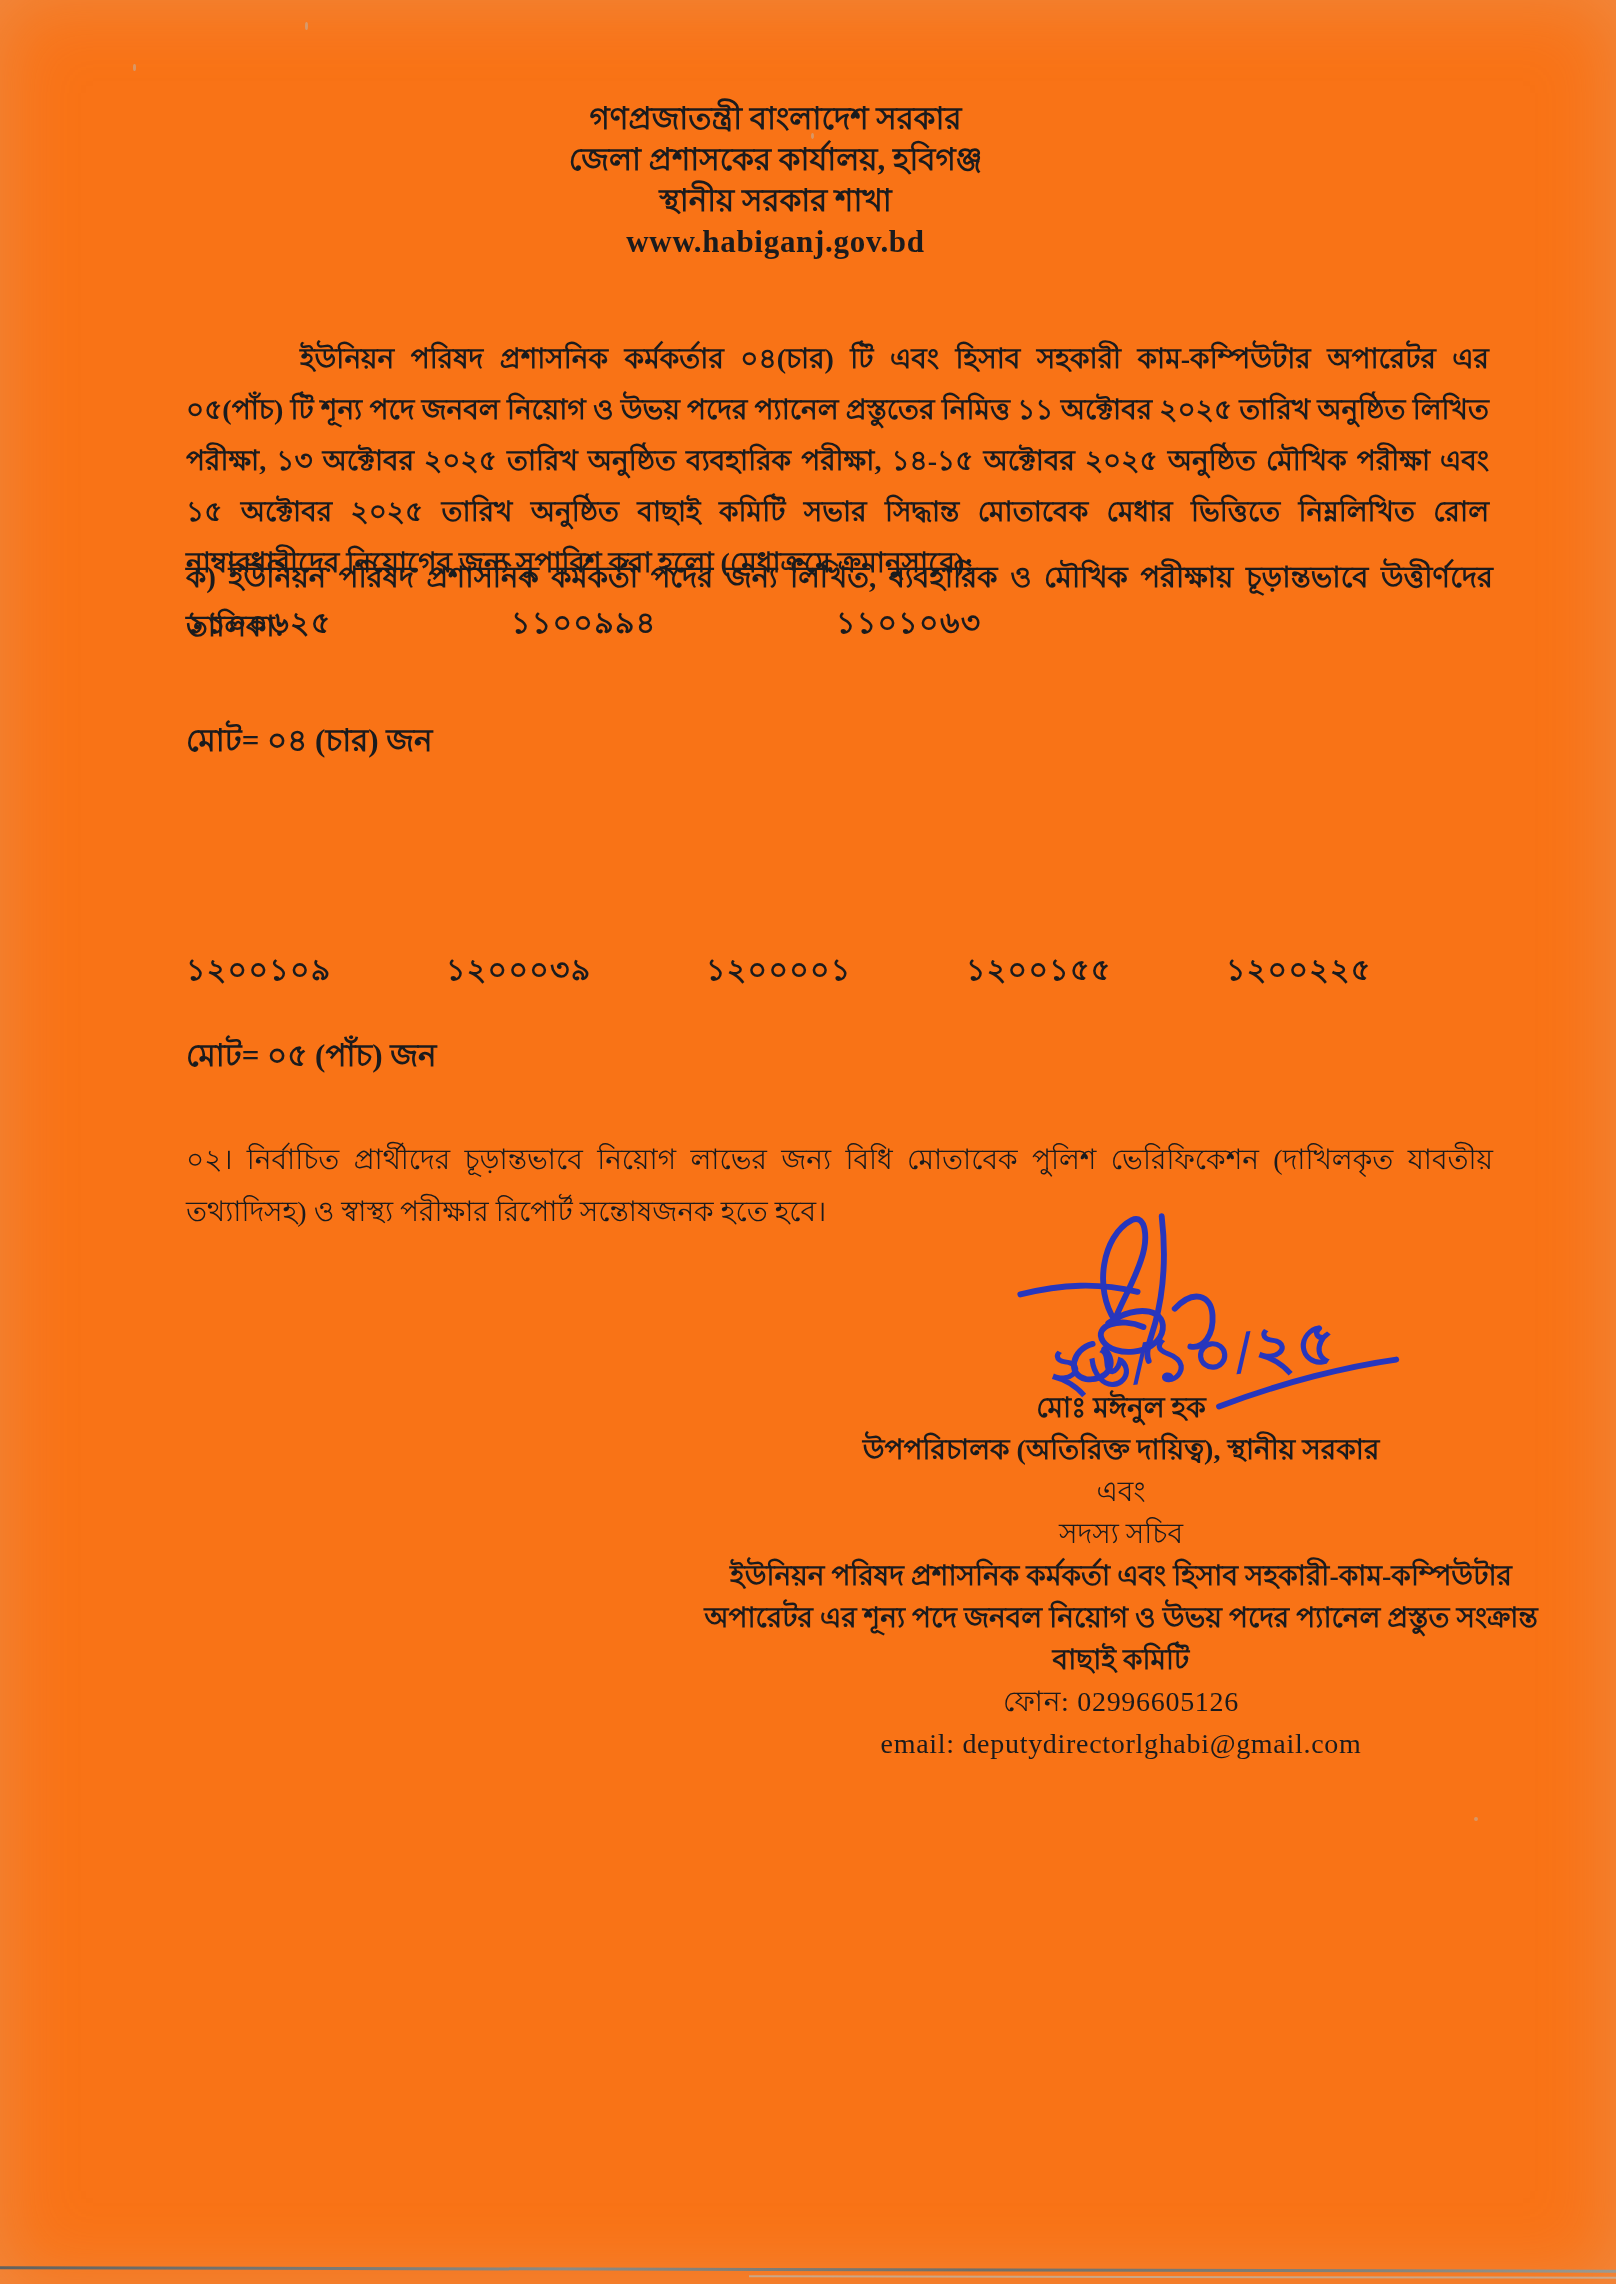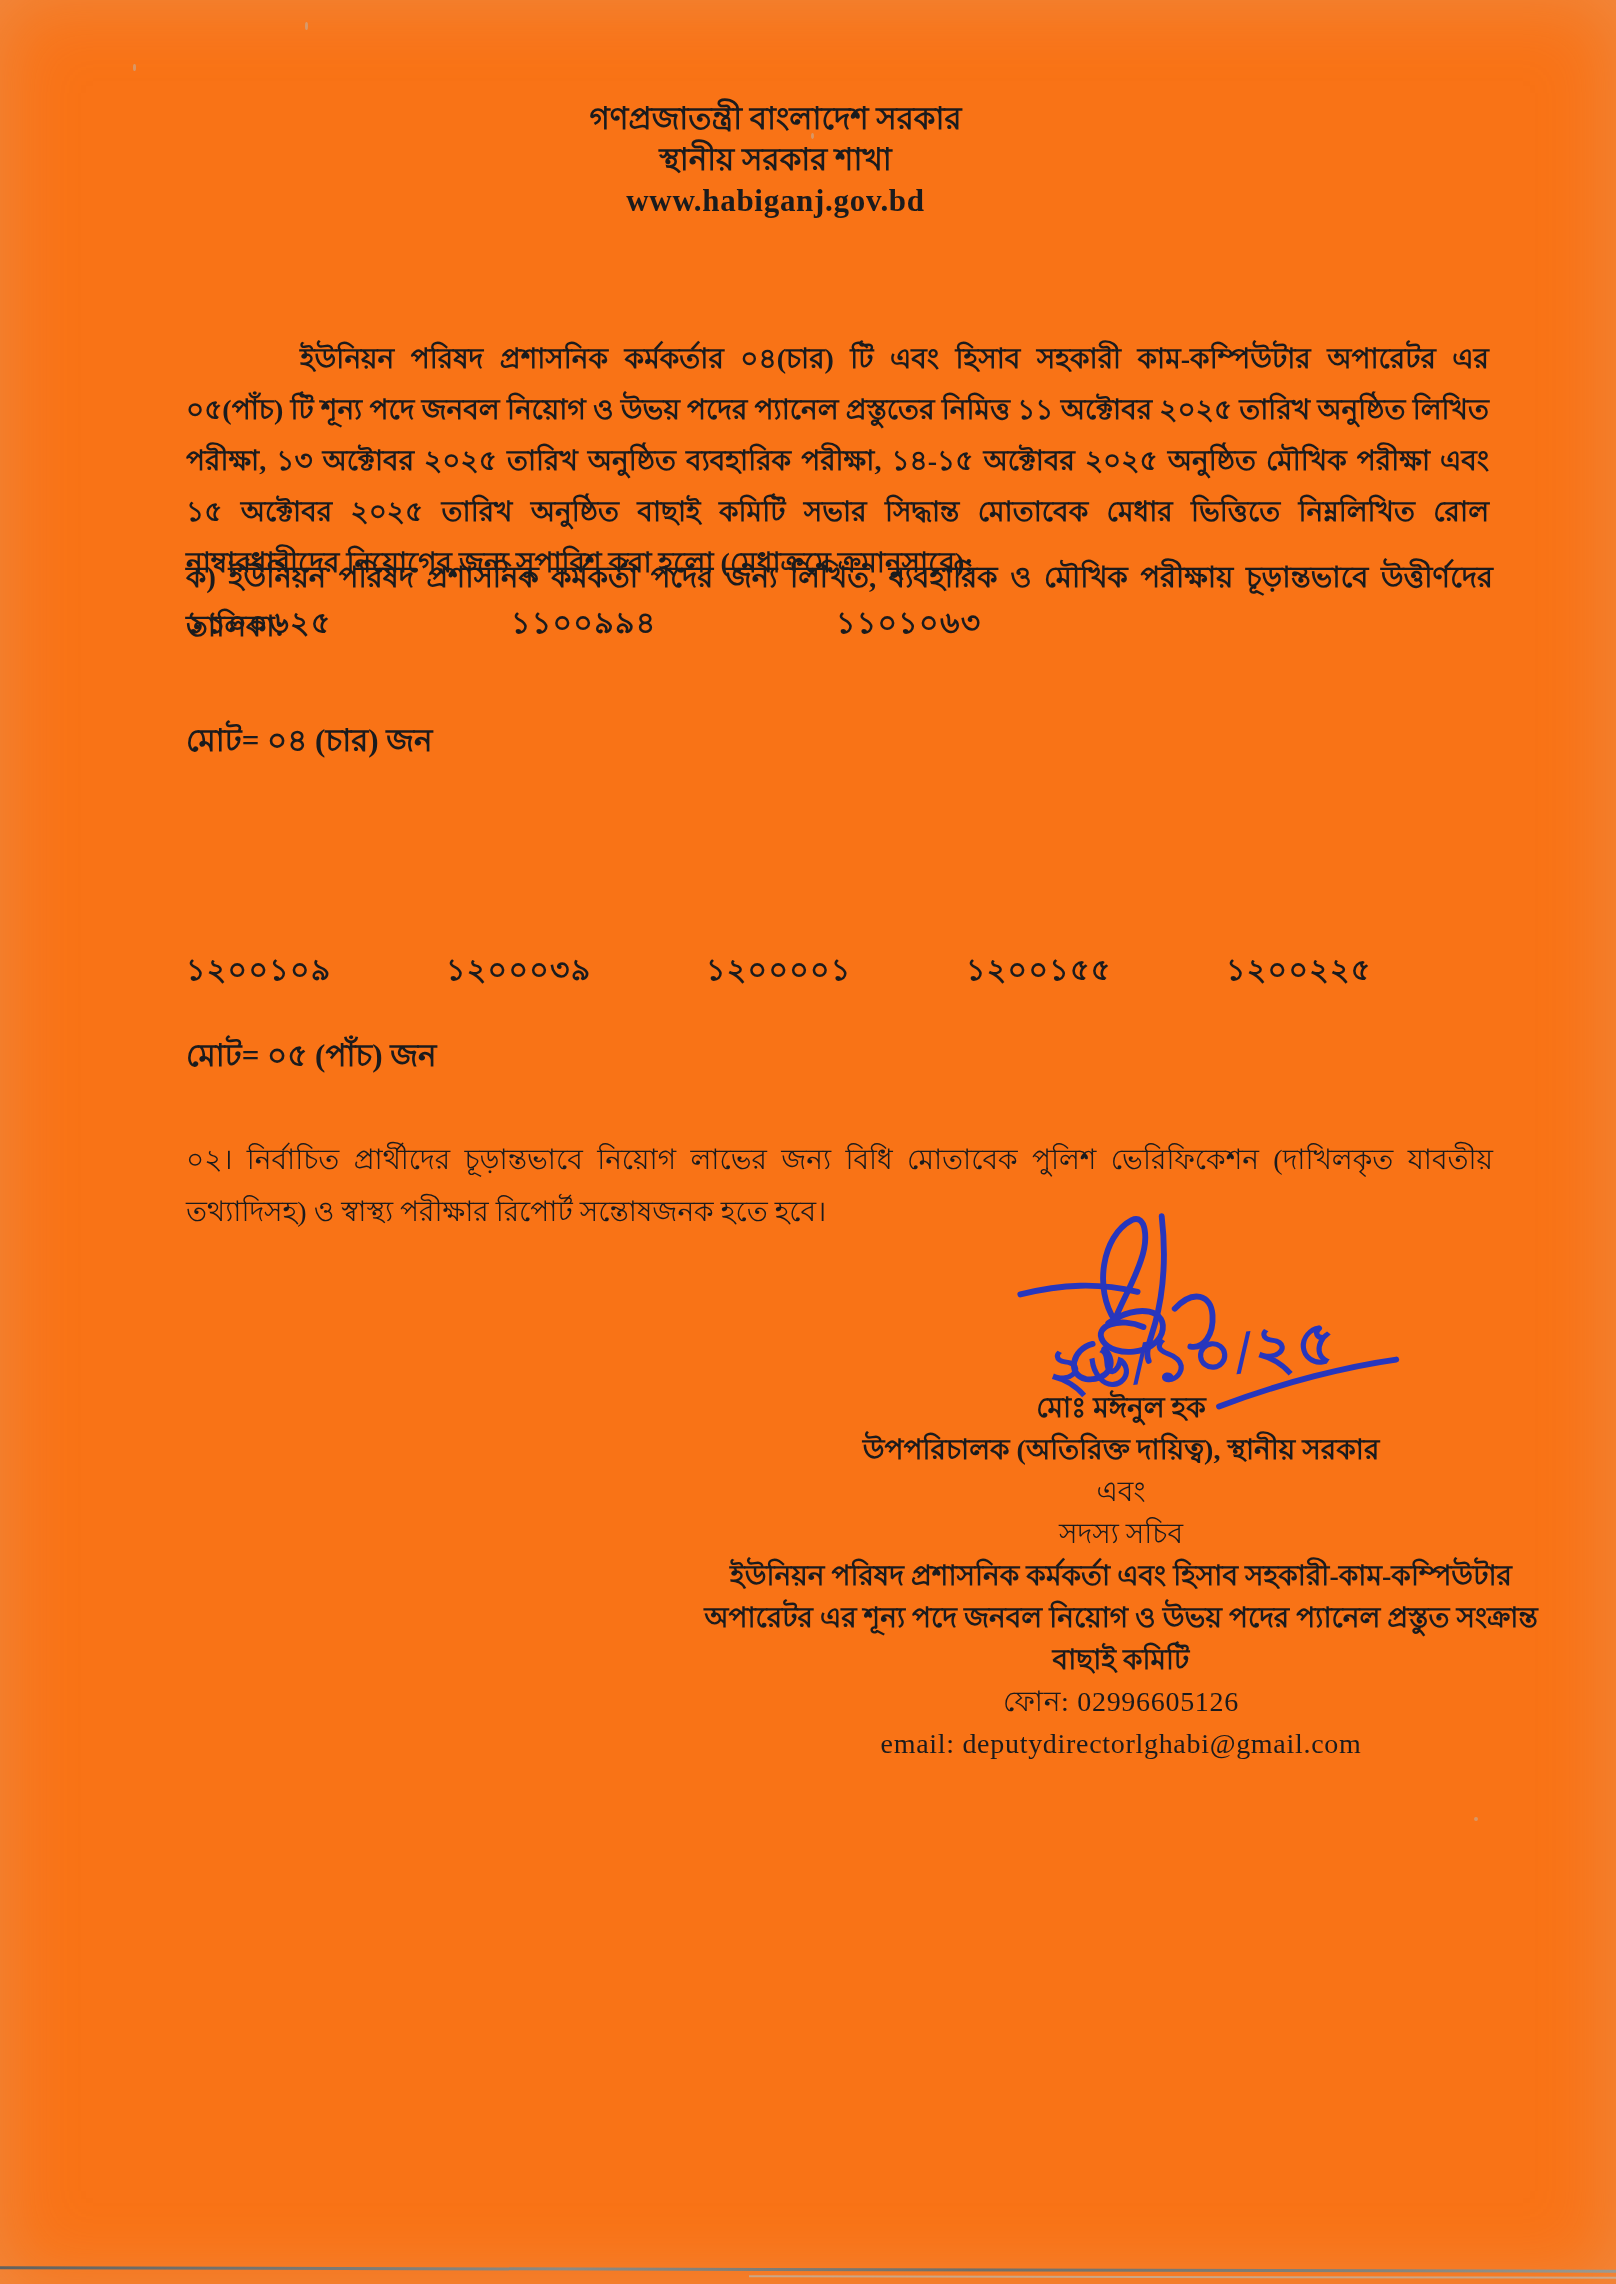--- a/index.html
+++ b/index.html
@@ -77,20 +77,21 @@
     background:#b9b9b2;opacity:.7;transform:rotate(0.1deg);
   }
 </style>
 </head>
 <body>
 
 <div class="page">
 
   <div class="letterhead">
     <div>গণপ্রজাতন্ত্রী বাংলাদেশ সরকার</div>
+    <div>জেলা প্রশাসকের কার্যালয়, হবিগঞ্জ</div>
     <div>স্থানীয় সরকার শাখা</div>
     <div class="site">www.habiganj.gov.bd</div>
   </div>
 
   <p class="intro">ইউনিয়ন পরিষদ প্রশাসনিক কর্মকর্তার ০৪(চার) টি এবং হিসাব সহকারী কাম-কম্পিউটার অপারেটর এর ০৫(পাঁচ) টি শূন্য পদে জনবল নিয়োগ ও উভয় পদের প্যানেল প্রস্তুতের নিমিত্ত ১১ অক্টোবর ২০২৫ তারিখ অনুষ্ঠিত লিখিত পরীক্ষা, ১৩ অক্টোবর ২০২৫ তারিখ অনুষ্ঠিত ব্যবহারিক পরীক্ষা, ১৪-১৫ অক্টোবর ২০২৫ অনুষ্ঠিত মৌখিক পরীক্ষা এবং ১৫ অক্টোবর ২০২৫ তারিখ অনুষ্ঠিত বাছাই কমিটি সভার সিদ্ধান্ত মোতাবেক মেধার ভিত্তিতে নিম্নলিখিত রোল নাম্বারধারীদের নিয়োগের জন্য সুপারিশ করা হলো (মেধাক্রমে ক্রমানুসারে):</p>
 
   <div class="section-heading sec-a-heading">ক) ইউনিয়ন পরিষদ প্রশাসনিক কর্মকর্তা পদের জন্য লিখিত, ব্যবহারিক ও মৌখিক পরীক্ষায় চূড়ান্তভাবে উত্তীর্ণদের তালিকা:</div>
   <div class="roll-row roll-row-a">
     <span class="roll">১১০০৬২৫</span>
     <span class="roll">১১০০৯৯৪</span>

